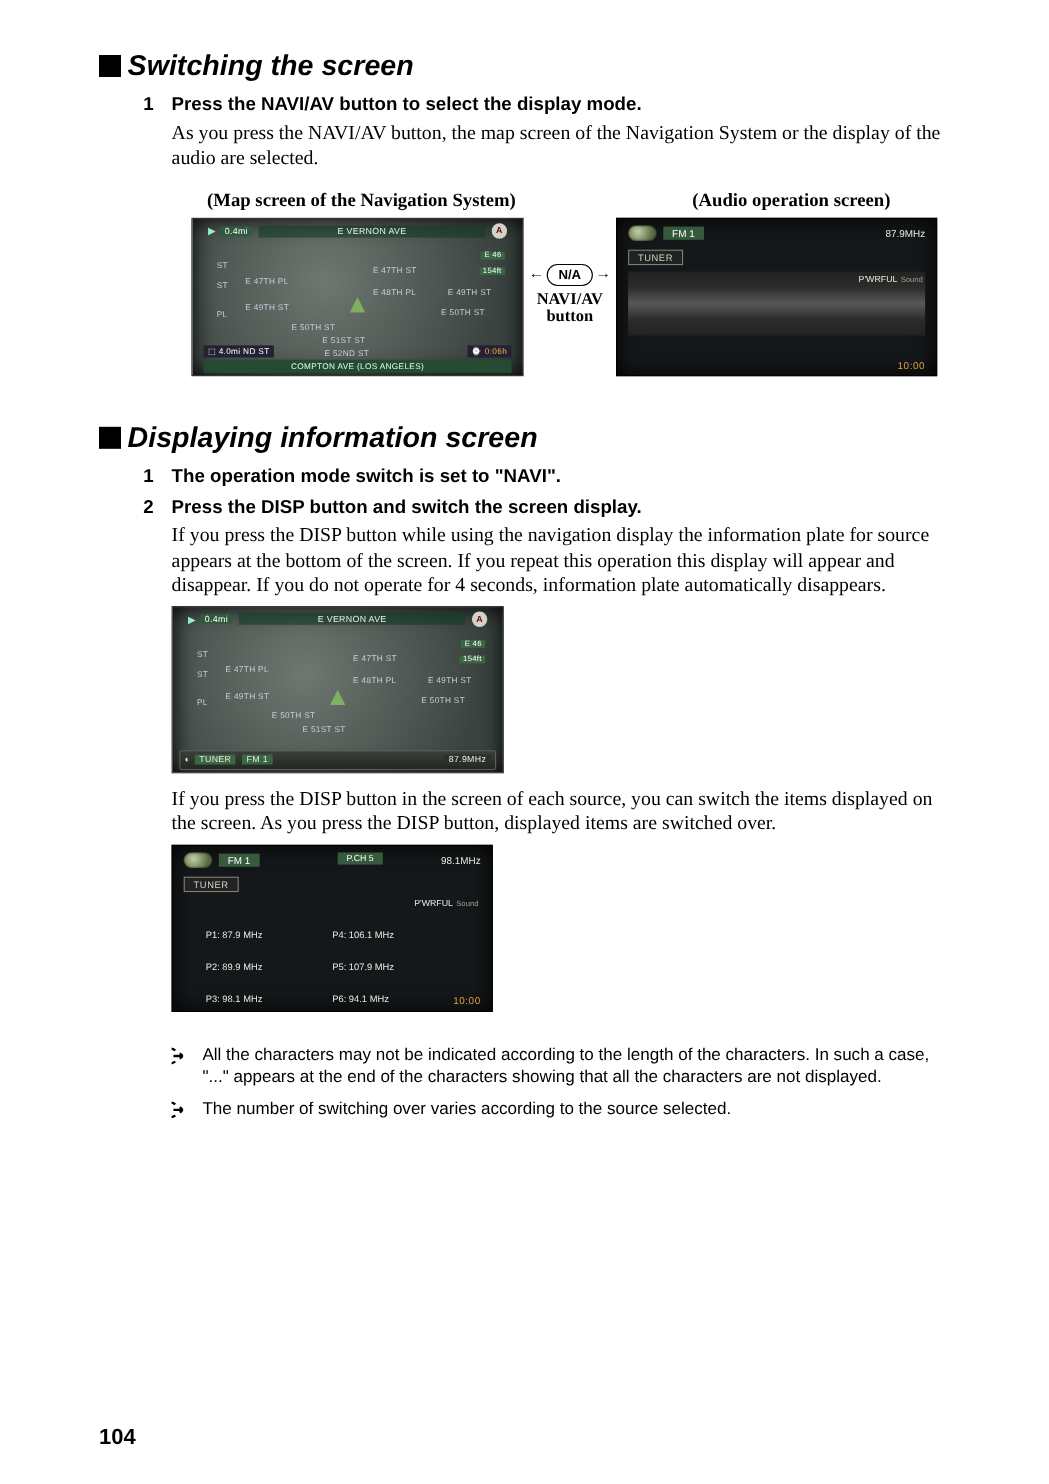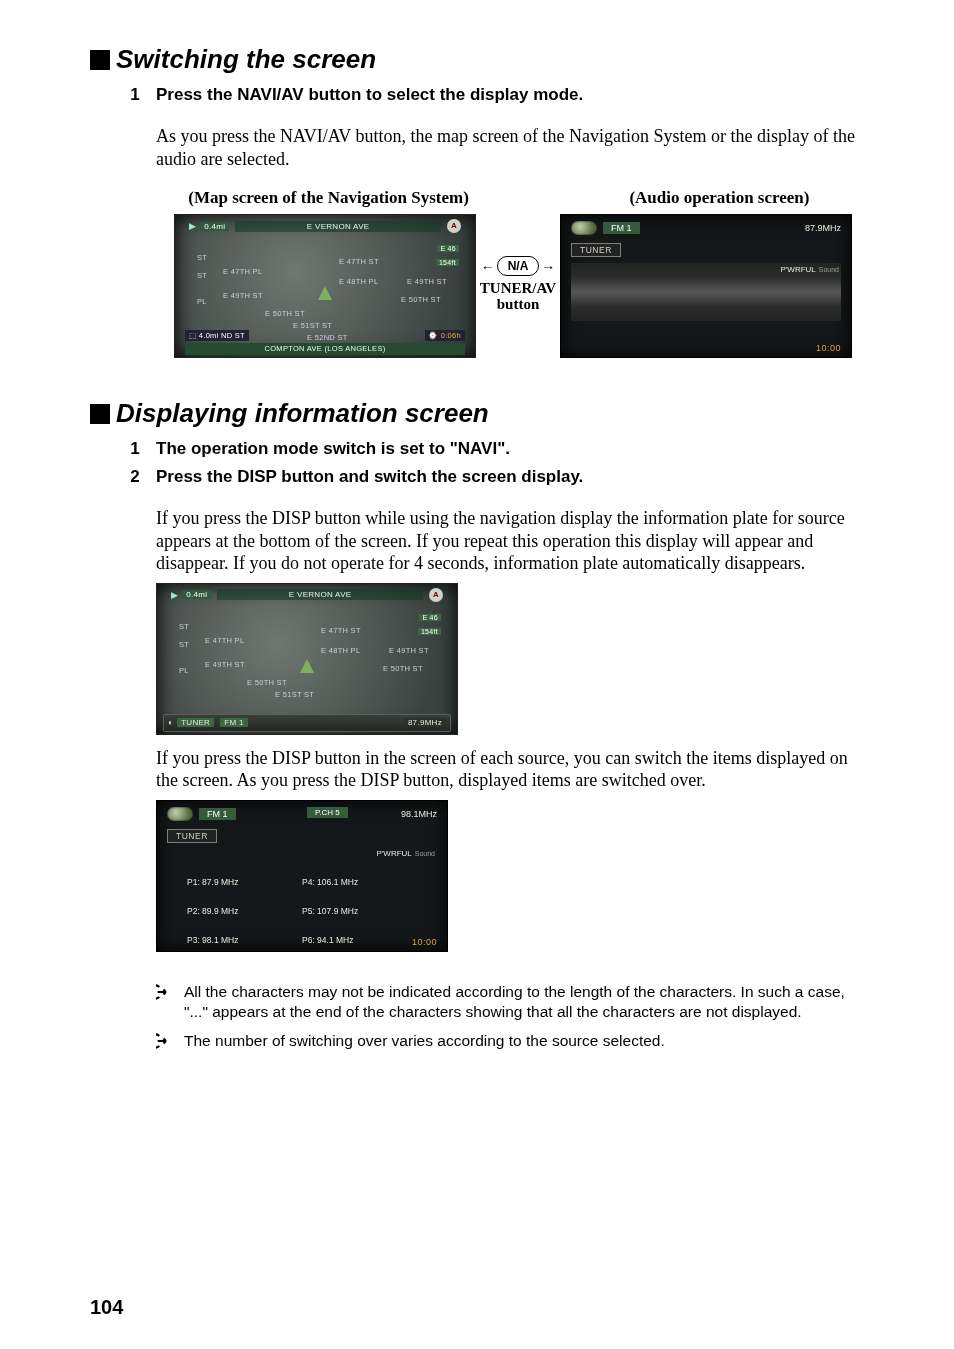--- a/index.html
+++ b/index.html
@@ -3,21 +3,21 @@
 <meta charset="utf-8">
 <style>
   html,body { margin:0; padding:0; background:#fff; font-family:"Times New Roman", Times, serif; color:#000; }
   .page { width:954px; min-height:1349px; margin:0 auto; position:relative; padding:40px 90px 0 90px; box-sizing:border-box; }
   .heading { font-family:Arial, Helvetica, sans-serif; font-weight:bold; font-style:italic; font-size:26px; margin:4px 0 10px 0; display:flex; align-items:center; }
   .heading .square { display:inline-block; width:20px; height:20px; background:#000; margin-right:6px; flex:0 0 auto; }
   .step-row { display:flex; margin:2px 0 0 24px; }
   .step-num { width:42px; font-family:Arial, Helvetica, sans-serif; font-weight:bold; font-size:17px; text-align:center; }
   .step-body { flex:1; }
   .step-title { font-family:Arial, Helvetica, sans-serif; font-weight:bold; font-size:17px; }
-  .step-text { font-family:"Times New Roman", serif; font-size:18px; line-height:1.25; margin-top:20px; }
+  .step-text { font-family:"Times New Roman", serif; font-size:18px; line-height:1.25; margin-top:4px; }
   .figs-row { margin:18px 0 0 66px;padding-left:18px; }
   .caption { font-family:"Times New Roman", serif; font-weight:bold; font-size:17px; }
   .caps-row { display:flex; align-items:baseline; }
   .caps-row .cap-left { width:310px; text-align:center; }
   .caps-row .cap-gap { width:92px; }
   .caps-row .cap-right { width:290px; text-align:center; }
   .fig-row2 { display:flex; align-items:flex-start; margin-top:6px; }
   .nav-fig { width:300px; height:142px; background:radial-gradient(circle at 40% 40%, #6e7770, #3a4340 80%); border:1px solid #222; position:relative; color:#b8c6b8; font-family:Arial, sans-serif; font-size:8px; letter-spacing:0.3px; box-shadow:inset 0 0 20px #000; }
   .nav-fig.small { height:150px; }
   .nv-top { position:absolute; top:4px; left:14px; right:14px; height:14px; display:flex; align-items:center; }
@@ -100,39 +100,39 @@
         <span class="nv-street" style="top:56px;left:22px">ST</span>
         <span class="nv-street" style="top:82px;left:22px">PL</span>
         <span class="nv-street" style="top:52px;left:48px">E 47TH PL</span>
         <span class="nv-street" style="top:76px;left:48px">E 49TH ST</span>
         <span class="nv-street" style="top:42px;left:164px">E 47TH ST</span>
         <span class="nv-street" style="top:62px;left:164px">E 48TH PL</span>
         <span class="nv-street" style="top:62px;left:232px">E 49TH ST</span>
         <span class="nv-street" style="top:80px;left:226px">E 50TH ST</span>
         <span class="nv-street" style="top:94px;left:90px">E 50TH ST</span>
         <span class="nv-street" style="top:106px;left:118px">E 51ST ST</span>
-        <span class="nv-street" style="top:118px;left:132px">E 52ND ST</span>
+        <span class="nv-street" style="top:118px;left:120px">E 52ND ST</span>
         <span class="nv-chip" style="top:30px;right:16px">E 46</span>
         <span class="nv-chip" style="top:44px;right:16px">154ft</span>
         <div class="nv-arrow"></div>
         <div class="nv-bot">
           <span class="nv-dist">⬚ <span>4.0mi ND ST</span></span>
           <span class="nv-time">⌚ <span>0:06h</span></span>
           <div class="nv-botbar">COMPTON AVE (LOS ANGELES)</div>
         </div>
       </div>
 
       <div class="mid-col">
         <div class="na-arrows">
           <span class="arL">←</span>
           <span class="na-pill">N/A</span>
           <span class="arR">→</span>
         </div>
         <div class="lab">
-          <span>TUNER/AV</span><br>
+          <span>NAVI/AV</span><br>
           <span>button</span>
         </div>
       </div>
 
       <div class="audio-fig">
         <div class="af-top">
           <span class="af-orb"></span>
           <span class="af-band">FM 1</span>
           <span class="af-freq">87.9MHz</span>
         </div>

